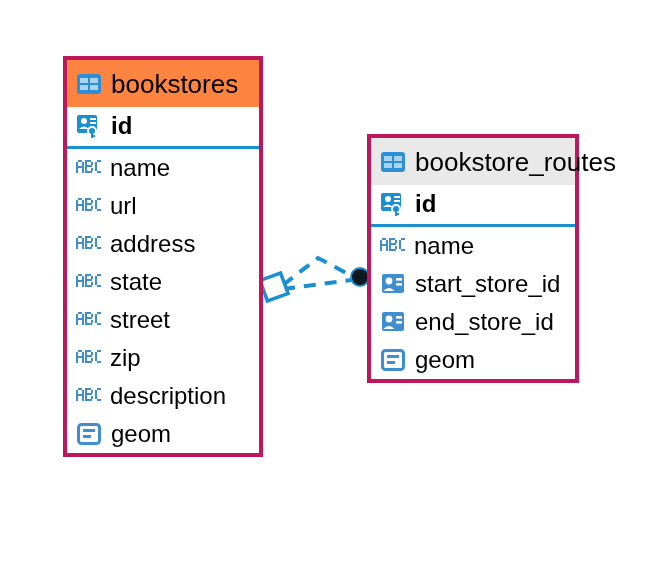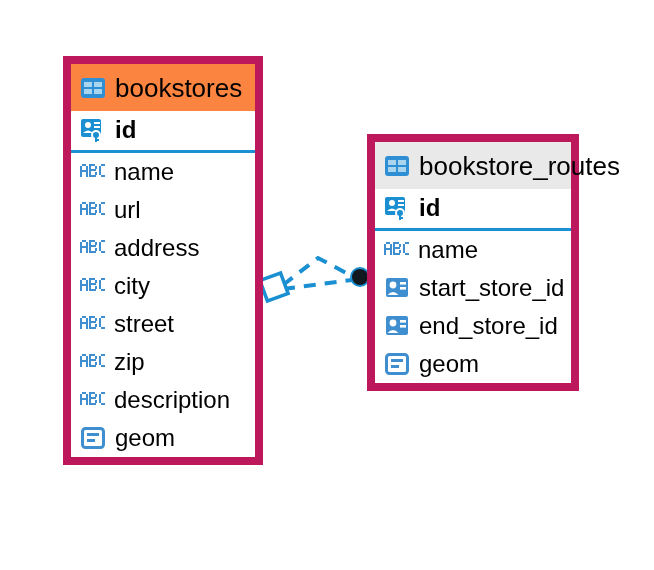--- a/index.html
+++ b/index.html
@@ -29,21 +29,21 @@
     top: 0;
     width: 654px;
     height: 570px;
     pointer-events: none;
   }
 
   
   .entity {
     position: absolute;
     box-sizing: border-box;
-    border: 8px solid #be185d;
+    border: 4px solid #be185d;
     background: #0f766e;
   }
 
   .entity-header {
     box-sizing: border-box;
     display: flex;
     align-items: center;
     gap: 9px;
     padding: 6px 10px 6px 9px;
     height: 47px;
@@ -229,21 +229,21 @@
               <rect x="15" y="2" width="2" height="3"></rect>
                 <rect x="11" y="5" width="5" height="2"></rect>
               <rect x="15" y="8" width="2" height="3"></rect>
                 <rect x="11" y="11" width="5" height="2"></rect>
               <rect x="19" y="2" width="2" height="9"></rect>
                 <rect x="21" y="0" width="4" height="2"></rect>
               <rect x="21" y="11" width="4" height="2"></rect>
             </g>
           </svg>
         </span>
-        <span class="field-label">city</span>
+        <span class="field-label">state</span>
       </div>
 
       <div class="field-row">
         <span class="icon-slot small">
           <svg width="25" height="15" viewBox="0 0 25 15">
             <g fill="#3f8fd0">
               <rect x="0" y="2" width="2" height="11"></rect>
                 <rect x="2" y="0" width="4" height="2"></rect>
               <rect x="6" y="2" width="2" height="11"></rect>
                 <rect x="2" y="6" width="4" height="2"></rect>

